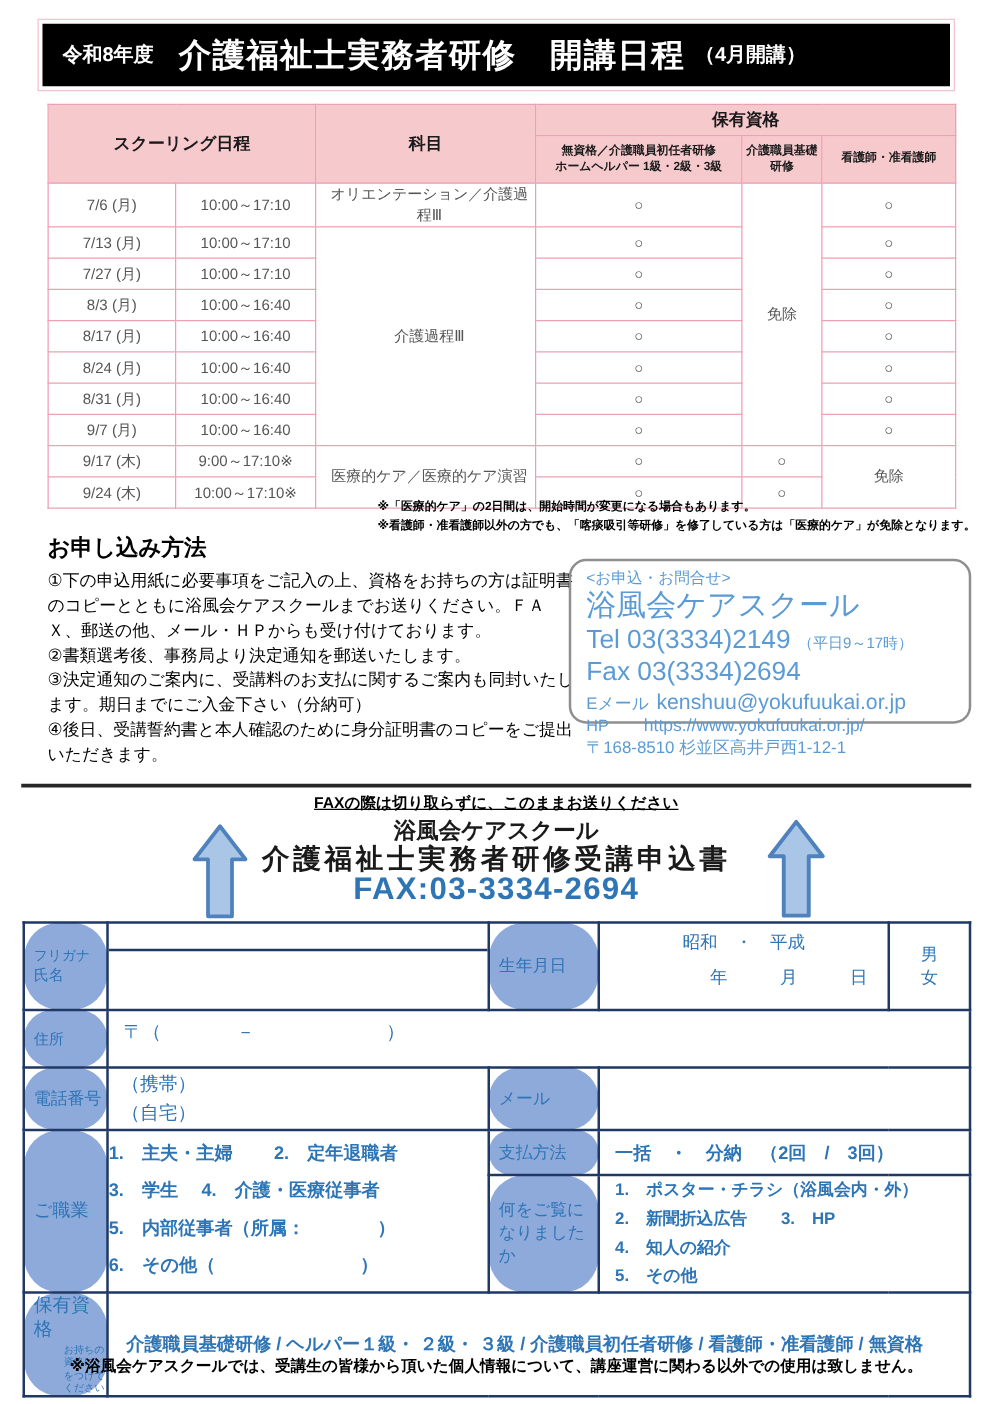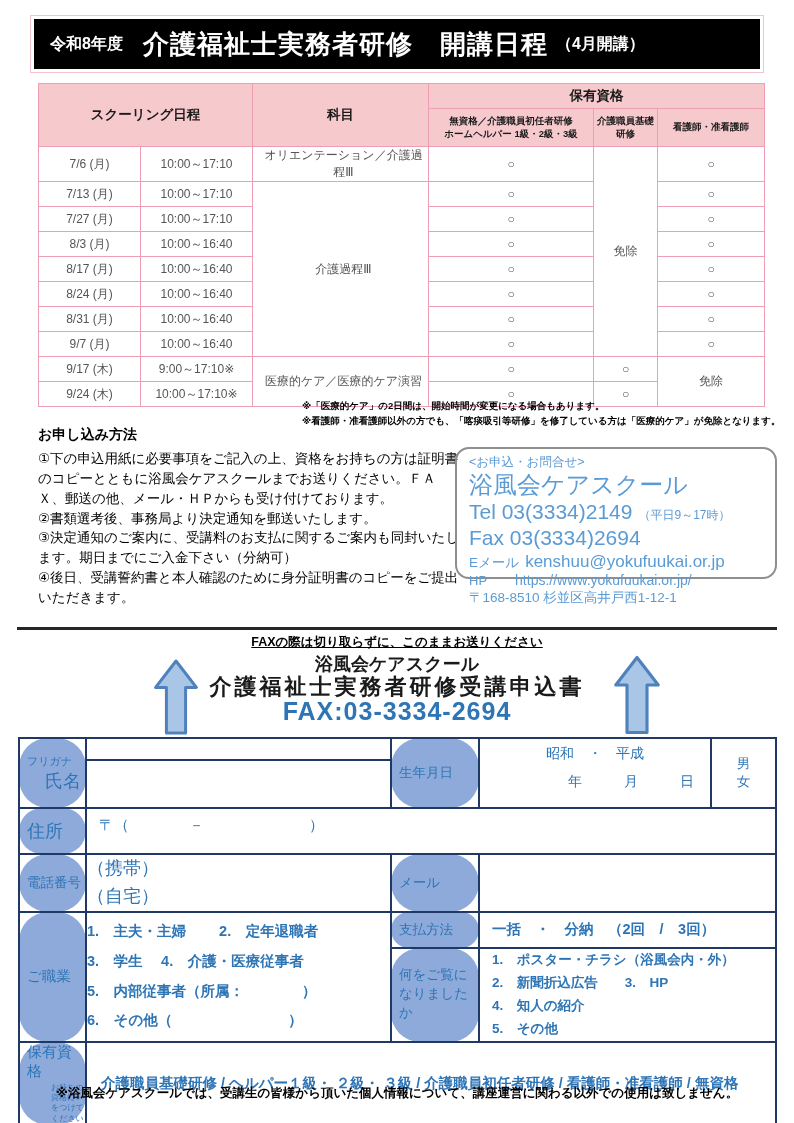--- a/index.html
+++ b/index.html
@@ -21,21 +21,21 @@
   th.h2 { font-size:9.5px; font-weight:bold; height:38px; line-height:1.35; padding:2px; }
   table.sched td { height:25px; font-size:12px; color:#555; }
   td.subj { text-align:left; padding-left:6px; font-size:11.5px; color:#555; }
   td.mark { font-size:13px; color:#666; }
   td.exempt { font-size:12px; color:#555; }
 
   .sched-notes { position:absolute; left:302px; top:398px; width:480px; font-size:9.5px; font-weight:bold; color:#000; line-height:1.6; }
 
   
   .apply { position:absolute; left:38px; top:426px; width:424px; color:#000; }
-  .apply-title { font-size:14px; font-weight:bold; margin-bottom:5px; }
+  .apply-title { font-size:18px; font-weight:bold; margin-bottom:5px; }
   .apply-steps div { font-size:13.5px; line-height:1.47; }
 
   
   .contact { position:absolute; left:455px; top:447px; width:322px; height:132px; border:2px solid #8f8f8f; border-radius:14px; padding:5px 12px; color:#5b9bd5; }
   .c-head { font-size:12.5px; }
   .c-name { font-size:24px; line-height:1.15; }
   .c-tel, .c-fax { font-size:21px; line-height:1.25; }
   .c-note { font-size:12px; margin-left:6px; }
   .c-mail { font-size:17px; line-height:1.25; }
   .c-mail .lbl { font-size:13.5px; margin-right:6px; }
@@ -51,31 +51,31 @@
   .ft3 { position:absolute; left:0; top:697px; width:794px; text-align:center; font-size:25px; font-weight:bold; color:#2e75b6; letter-spacing:1px; }
   .arrow { position:absolute; }
   .arrow-left { left:152px; top:658px; }
   .arrow-right { left:612px; top:655px; }
 
   
   table.form { position:absolute; left:18px; top:737px; width:757px; border-collapse:collapse; table-layout:fixed; }
   table.form td { border:2px solid #1f3864; vertical-align:middle; }
   td.lbl { background:#8eaadb; color:#2e75b6; padding-left:7px;border-radius:29px; }
   .lbl-small { font-size:11px; }
-  .lbl-big { font-size:18px;margin-left:18px; }
+  .lbl-big { font-size:12px; }
   .lbl-mid { font-size:13.5px; }
   .lbl-note { font-size:8px; line-height:1.3; margin-top:2px;margin-left:24px; }
   td.val { color:#2e75b6; background:#fff; }
   .furi-line { height:22px; border-bottom:2px solid #1f3864; }
   .name-line { height:44px; }
   .birth-top { text-align:center; font-size:14px; padding-top:6px; }
   .birth-bottom { text-align:right; font-size:14px; padding-right:16px; margin-top:10px; }
   .gender-cell { display:flex; flex-direction:column; justify-content:space-around; align-items:center; height:100%; font-size:13.5px; color:#2e75b6; padding:6px 0; }
   .addr-val { font-size:15px; padding-left:12px; }
-  .phone-val { font-size:18px; line-height:1.55; }
+  .phone-val { font-size:15px; line-height:1.55; padding-left:10px; }
   .occ-val div { font-size:14.5px; font-weight:bold; line-height:2.05; }
   .pay-val { font-size:14.5px; font-weight:bold; padding-left:12px; }
   .src-val div { font-size:13.5px; font-weight:bold; line-height:1.7; padding-left:12px; }
   .qual-val { font-size:14.5px; font-weight:bold; padding-left:14px; }
 
   .privacy { position:absolute; left:0; top:1085px; width:794px; text-align:center; font-size:12.5px; font-weight:bold; color:#000; }
 </style>
 </head>
 <body>
 

